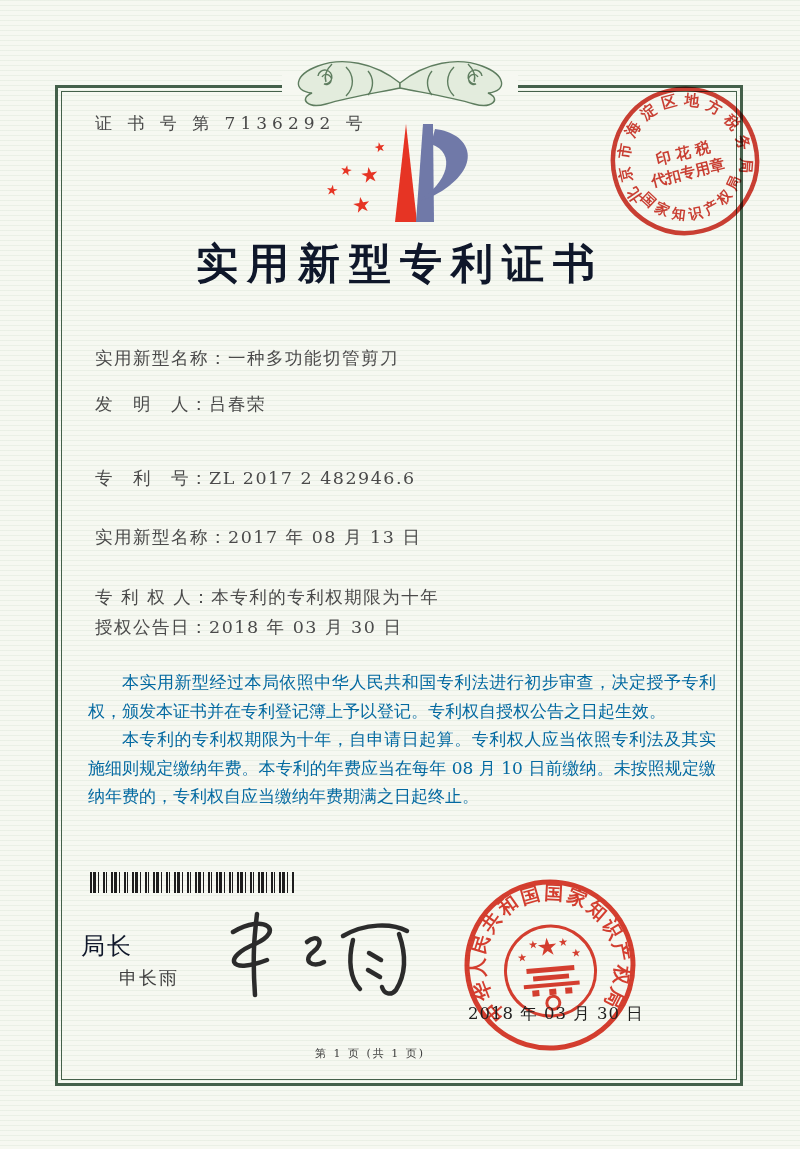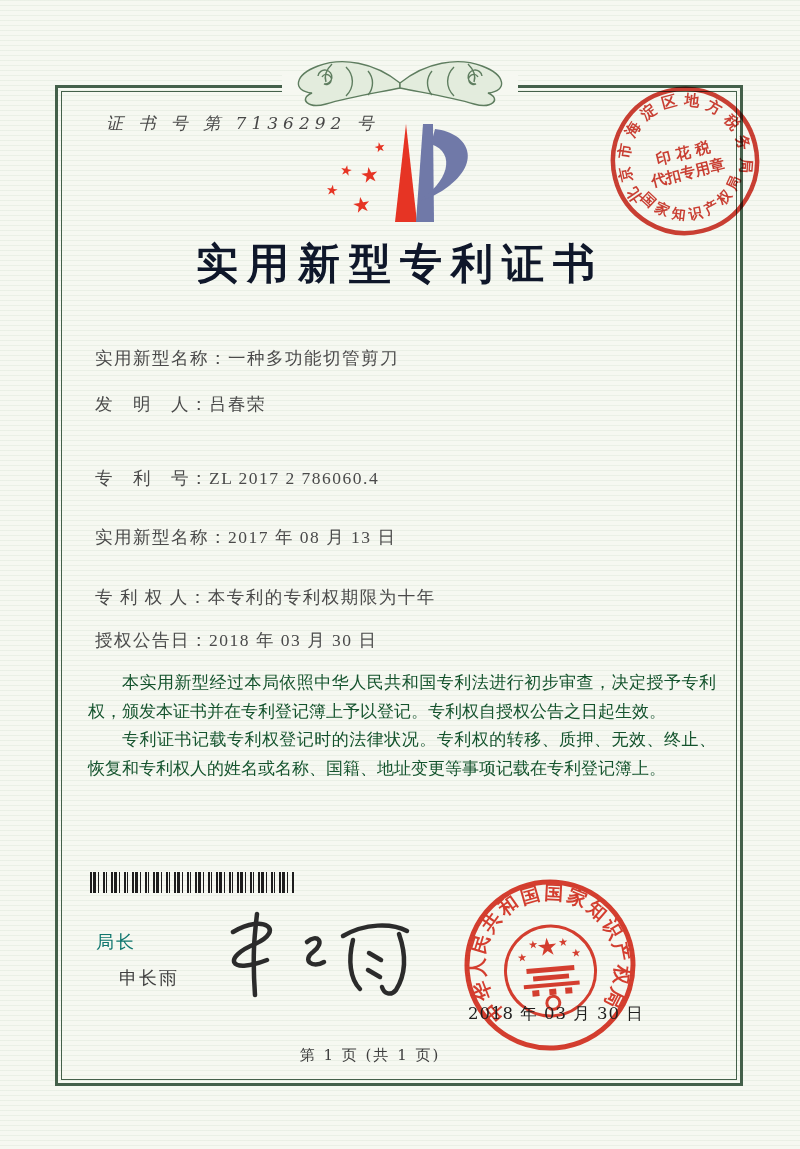--- a/index.html
+++ b/index.html
@@ -8,43 +8,43 @@
     font-family:"DejaVu Serif","Liberation Serif",serif;
     background:
       repeating-linear-gradient(180deg, rgba(160,190,160,0.14) 0 1px, rgba(255,255,255,0) 1px 5px),
       #f6f8f1;
     color:#3c3c3c;
   }
   .abs{position:absolute;}
   
   .frame-outer{left:55px;top:85px;width:682px;height:995px;border:3px solid #44604a;z-index:1;}
   .frame-inner{position:absolute;left:3px;top:3px;right:3px;bottom:3px;border:1px solid #44604a;}
-  .cert-no{left:106px;top:112px;font-size:17px;letter-spacing:5px;color:#474747;z-index:2;font-style:italic;}
+  .cert-no{left:95px;top:112px;font-size:17px;letter-spacing:5px;color:#474747;z-index:2;}
   .title{left:0;width:800px;top:236px;text-align:center;font-size:42px;font-weight:bold;
          letter-spacing:9px;color:#0f172a;z-index:2;}
-  .field{left:95px;font-size:17.5px;letter-spacing:1.5px;color:#4a4a4a;z-index:2;white-space:nowrap;font-family:Liberation Serif, serif;}
+  .field{left:95px;font-size:17.5px;letter-spacing:1.5px;color:#4a4a4a;z-index:2;white-space:nowrap;}
   .paras{left:88px;top:668px;width:628px;z-index:2;font-size:17px;line-height:28.5px;
-         text-align:justify;color:#14532d;}
+         text-align:justify;color:#0369a1;}
   .paras p{margin:0;text-indent:2em;}
   .barcode{left:90px;top:872px;width:205px;height:21px;z-index:2;
     background:repeating-linear-gradient(90deg,
       #1d1d1d 0 2px, transparent 2px 3px,
       #1d1d1d 3px 6px, transparent 6px 8px,
       #1d1d1d 8px 9px, transparent 9px 13px,
       #1d1d1d 13px 15px, transparent 15px 16px,
       #1d1d1d 16px 17px, transparent 17px 21px);}
-  .sig-title{left:96px;top:930px;font-size:18px;letter-spacing:2px;color:#0f766e;z-index:2;}
+  .sig-title{left:81px;top:930px;font-size:24px;letter-spacing:2px;color:#0f172a;z-index:2;}
   .sig-name{left:95px;top:966px;font-size:18px;letter-spacing:2px;color:#3f3f3f;z-index:2;margin-left:24px;}
   .sig-svg{left:195px;top:898px;z-index:3;}
   .logo-svg{left:318px;top:120px;z-index:2;}
   .flourish-svg{left:248px;top:46px;z-index:2;}
   .tax-stamp{left:606px;top:82px;z-index:4;transform:rotate(-14deg);opacity:.93;mix-blend-mode:multiply;}
   .office-seal{left:462px;top:877px;z-index:4;transform:rotate(-5deg);opacity:.95;mix-blend-mode:multiply;}
   .seal-date{left:468px;top:1003px;font-size:16.5px;letter-spacing:1px;color:#1e1e1e;z-index:6;white-space:nowrap;}
-  .footer{left:0;width:740px;top:1046px;text-align:center;font-size:15px;letter-spacing:2px;color:#3e3e3e;z-index:2;}
+  .footer{left:0;width:740px;top:1046px;text-align:center;font-size:11px;letter-spacing:2px;color:#3e3e3e;z-index:2;}
   svg text{font-family:"DejaVu Serif","Liberation Serif",serif;}
 </style>
 </head>
 <body>
 
 <div class="abs frame-outer">
   <div class="frame-inner"></div>
 </div>
 
 <svg class="abs flourish-svg" width="304" height="66" viewBox="0 0 304 66">
@@ -100,35 +100,35 @@
   <text x="0" y="17" text-anchor="middle" fill="#cf3226" font-size="15" font-weight="bold">代扣专用章</text>
 </svg>
 
 <div class="abs field" style="top:346px">
   <span>实用新型名称：</span><span>一种多功能切管剪刀</span>
 </div>
 <div class="abs field" style="top:392px">
   <span>发　明　人：</span><span>吕春荣</span>
 </div>
 <div class="abs field" style="top:466px">
-  <span>专　利　号：</span><span>ZL 2017 2 786060.4</span>
+  <span>专　利　号：</span><span>ZL 2017 2 482946.6</span>
 </div>
 <div class="abs field" style="top:525px">
   <span>实用新型名称：</span><span>2017 年 08 月 13 日</span>
 </div>
 <div class="abs field" style="top:585px">
   <span>专 利 权 人：</span><span>本专利的专利权期限为十年</span>
 </div>
-<div class="abs field" style="top:628px">
+<div class="abs field" style="top:615px">
   <span>授权公告日：</span><span>2018 年 03 月 30 日</span>
 </div>
 
 <div class="abs paras">
   <p>本实用新型经过本局依照中华人民共和国专利法进行初步审查，决定授予专利权，颁发本证书并在专利登记簿上予以登记。专利权自授权公告之日起生效。</p>
-  <p>专利证书记载专利权登记时的法律状况。专利权的转移、质押、无效、终止、恢复和专利权人的姓名或名称、国籍、地址变更等事项记载在专利登记簿上。</p>
+  <p>本专利的专利权期限为十年，自申请日起算。专利权人应当依照专利法及其实施细则规定缴纳年费。本专利的年费应当在每年 08 月 10 日前缴纳。未按照规定缴纳年费的，专利权自应当缴纳年费期满之日起终止。</p>
 </div>
 
 <div class="abs barcode"></div>
 
 <div class="abs sig-title">局长</div>
 <div class="abs sig-name">申长雨</div>
 
 <svg class="abs sig-svg" width="220" height="105" viewBox="0 0 220 105">
   <g fill="none" stroke="#2b2b2b" stroke-width="4.5" stroke-linecap="round" stroke-linejoin="round">
     <path d="M62,16 C60,34 57,54 60,97"></path>

